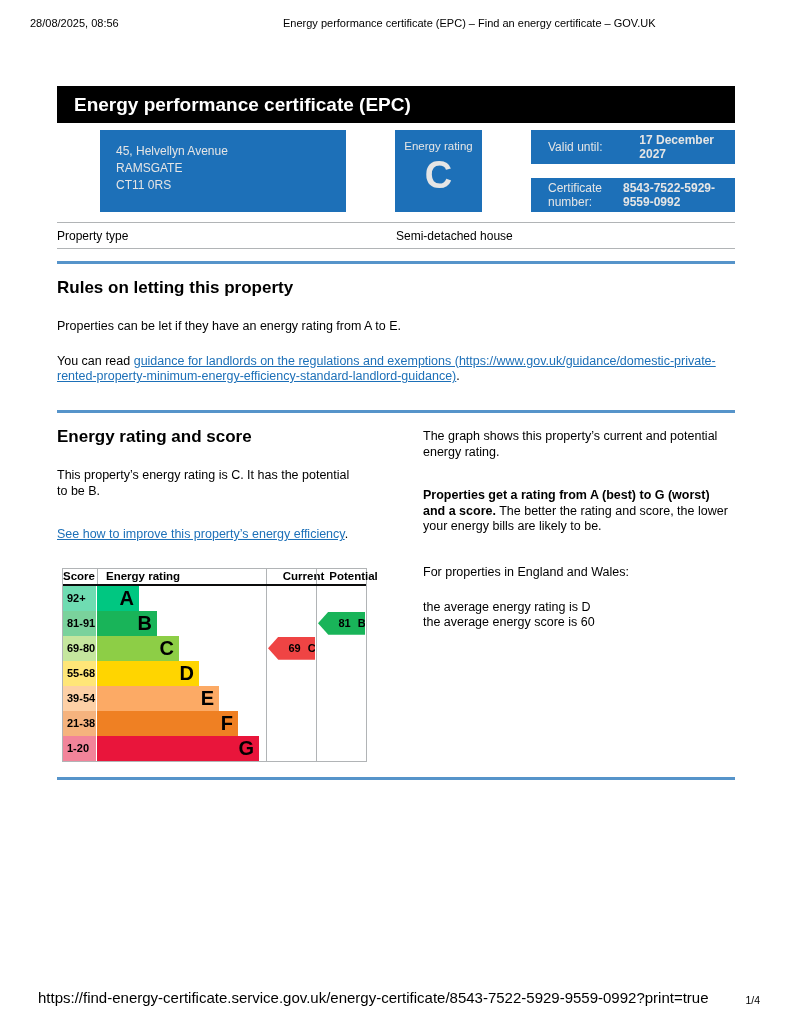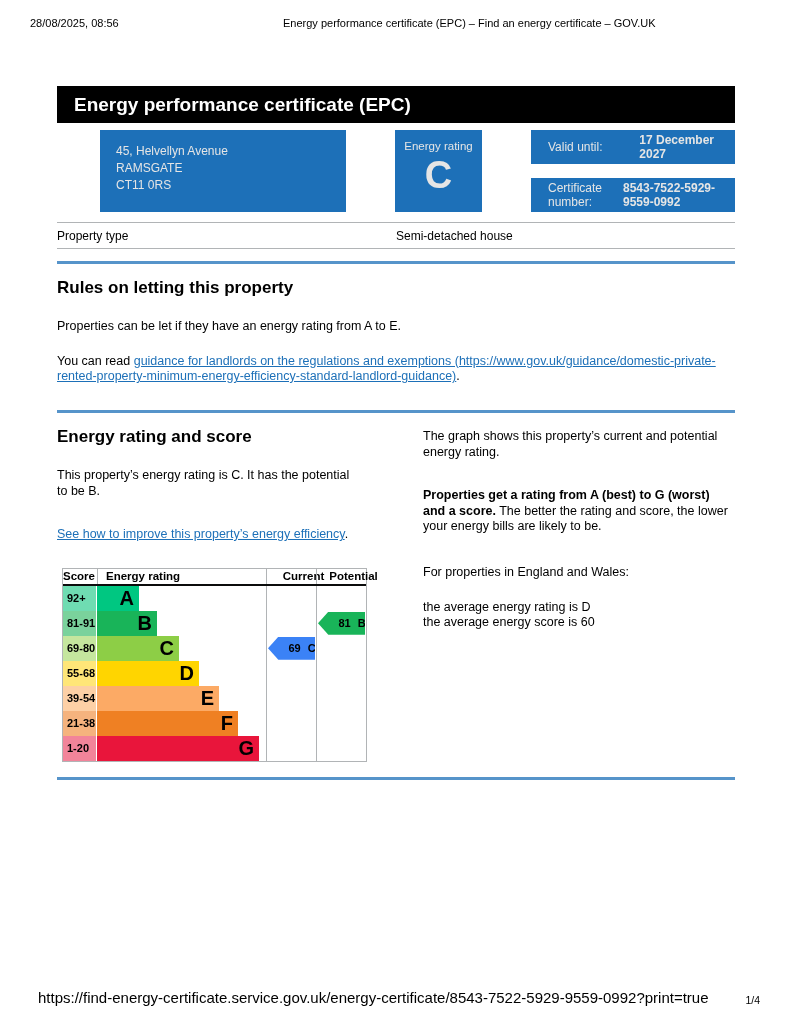--- a/index.html
+++ b/index.html
@@ -166,21 +166,21 @@
                 </div>
               </div>
               <div class="epc-row">
                 <div class="epc-score" style="background: rgb(197, 230, 158);">69-80</div>
                 <div class="epc-bar-area">
                   <div class="epc-bar" style="background: rgb(141, 206, 70); width: 82px;">
                     <span class="epc-letter">C</span>
                   </div>
                 </div>
                 <div class="epc-cell">
-                  <div class="epc-arrow" style="background: #3b82f6;">
+                  <div class="epc-arrow" style="background: #ef4444;">
                     <span>69</span>
                     <span>C</span>
                   </div>
                 </div>
                 <div class="epc-cell"></div>
               </div>
               <div class="epc-row">
                 <div class="epc-score" style="background: rgb(255, 230, 120);">55-68</div>
                 <div class="epc-bar-area">
                   <div class="epc-bar" style="background: rgb(255, 213, 0); width: 102px;">

